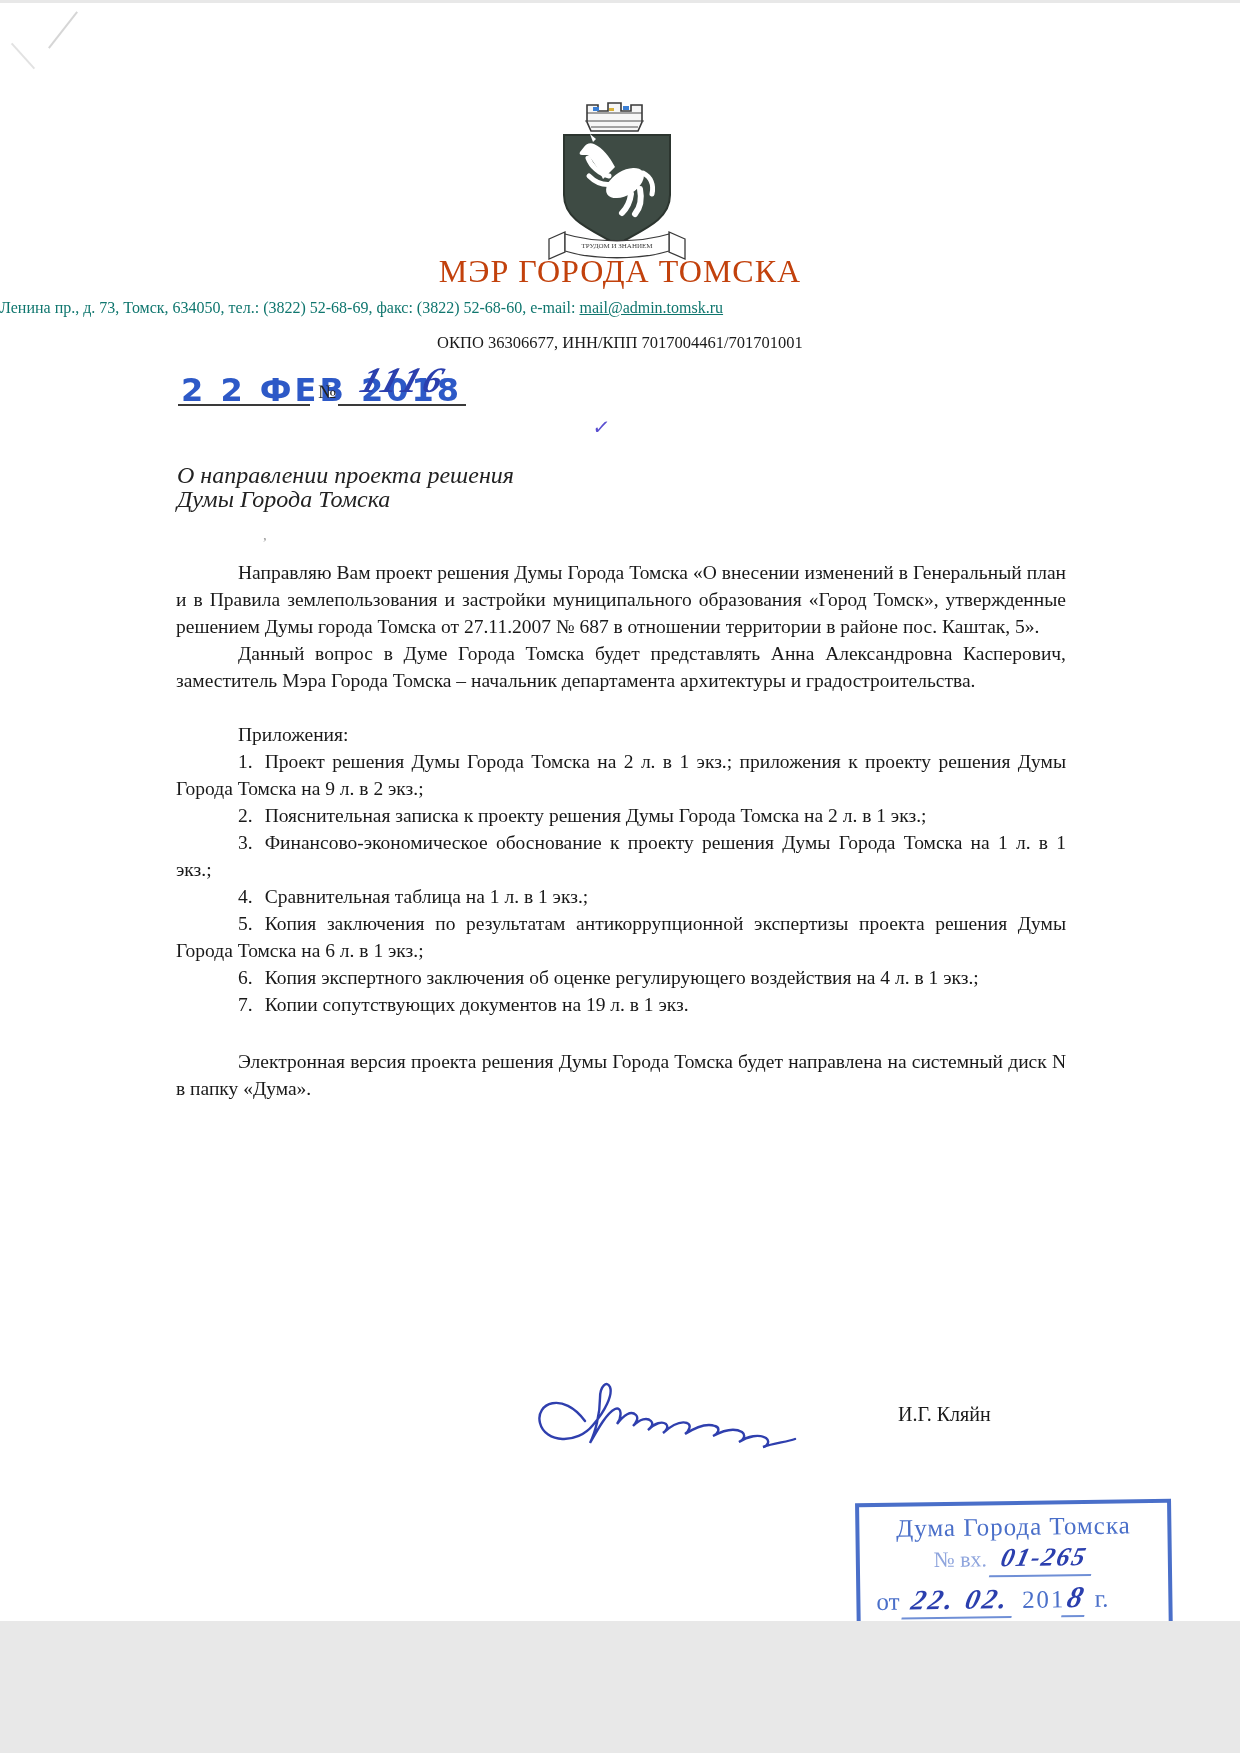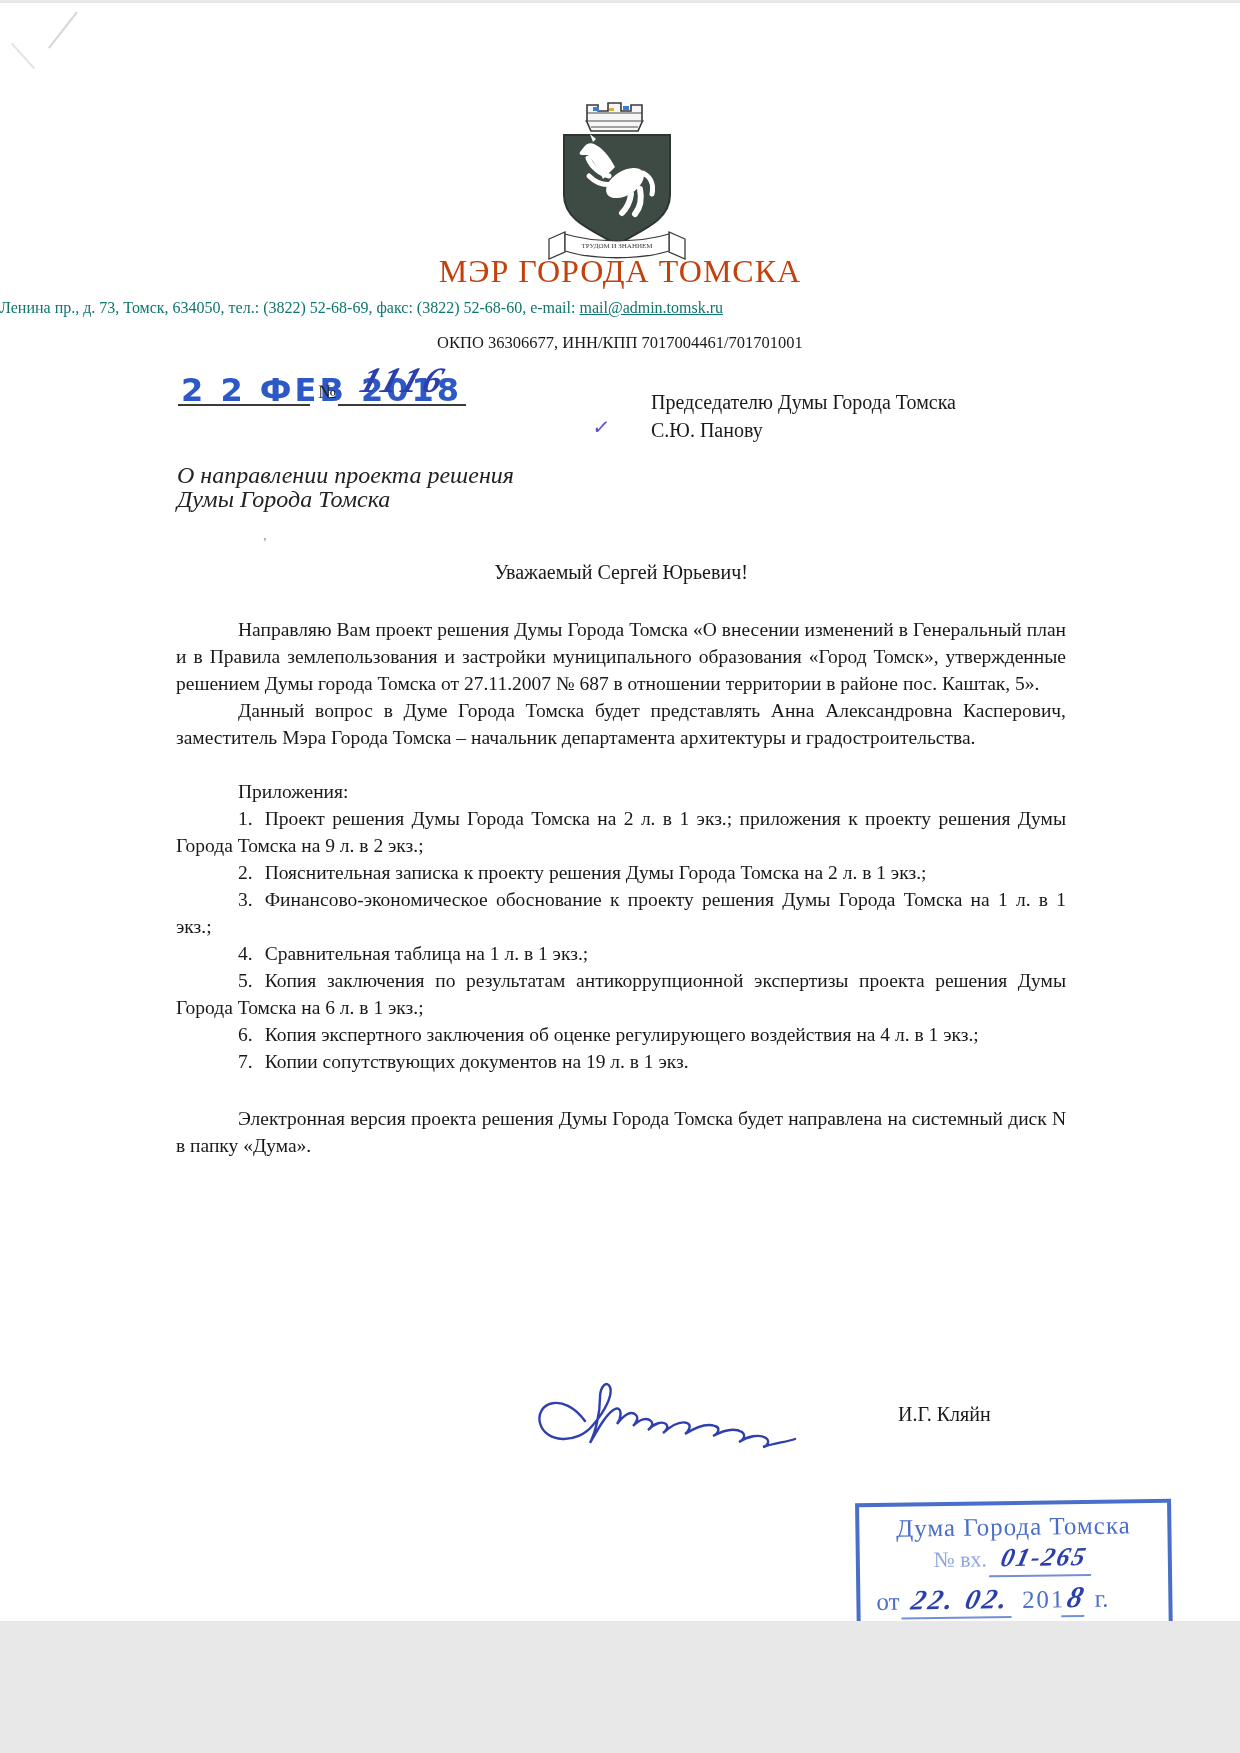--- a/index.html
+++ b/index.html
@@ -162,34 +162,29 @@
   </div>
   <div class="codes-line">ОКПО 36306677, ИНН/КПП 7017004461/701701001</div>
 
   <div class="date-stamp">2 2 ФЕВ 2018</div>
   <div class="ref-line ref-line-date"></div>
   <div class="num-label">№</div>
   <div class="num-value">1116</div>
   <div class="ref-line ref-line-num"></div>
   <div class="checkmark">✓</div>
 
-  <div class="recipient">
-    <div>Председателю Думы Города Томска</div>
-    <div>С.Ю. Панову</div>
-  </div>
 
   <div class="subject">
     <div>О направлении проекта решения</div>
     <div>Думы Города Томска</div>
   </div>
 
   <div class="artifact-comma">,</div>
 
   <div class="letter-body">
-    <div class="salutation">Уважаемый Сергей Юрьевич!</div>
     <p>Направляю Вам проект решения Думы Города Томска «О внесении изменений в Генеральный план и в Правила землепользования и застройки муниципального образования «Город Томск», утвержденные решением Думы города Томска от 27.11.2007 № 687 в отношении территории в районе пос. Каштак, 5».</p>
     <p>Данный вопрос в Думе Города Томска будет представлять Анна Александровна Касперович, заместитель Мэра Города Томска – начальник департамента архитектуры и градостроительства.</p>
     <p class="attachments-label">Приложения:</p>
     <p><span class="att-num">1.</span><span>Проект решения Думы Города Томска на 2 л. в 1 экз.; приложения к проекту решения Думы Города Томска на 9 л. в 2 экз.;</span></p>
     <p><span class="att-num">2.</span><span>Пояснительная записка к проекту решения Думы Города Томска на 2 л. в 1 экз.;</span></p>
     <p><span class="att-num">3.</span><span>Финансово-экономическое обоснование к проекту решения Думы Города Томска на 1 л. в 1 экз.;</span></p>
     <p><span class="att-num">4.</span><span>Сравнительная таблица на 1 л. в 1 экз.;</span></p>
     <p><span class="att-num">5.</span><span>Копия заключения по результатам антикоррупционной экспертизы проекта решения Думы Города Томска на 6 л. в 1 экз.;</span></p>
     <p><span class="att-num">6.</span><span>Копия экспертного заключения об оценке регулирующего воздействия на 4 л. в 1 экз.;</span></p>
     <p><span class="att-num">7.</span><span>Копии сопутствующих документов на 19 л. в 1 экз.</span></p>

